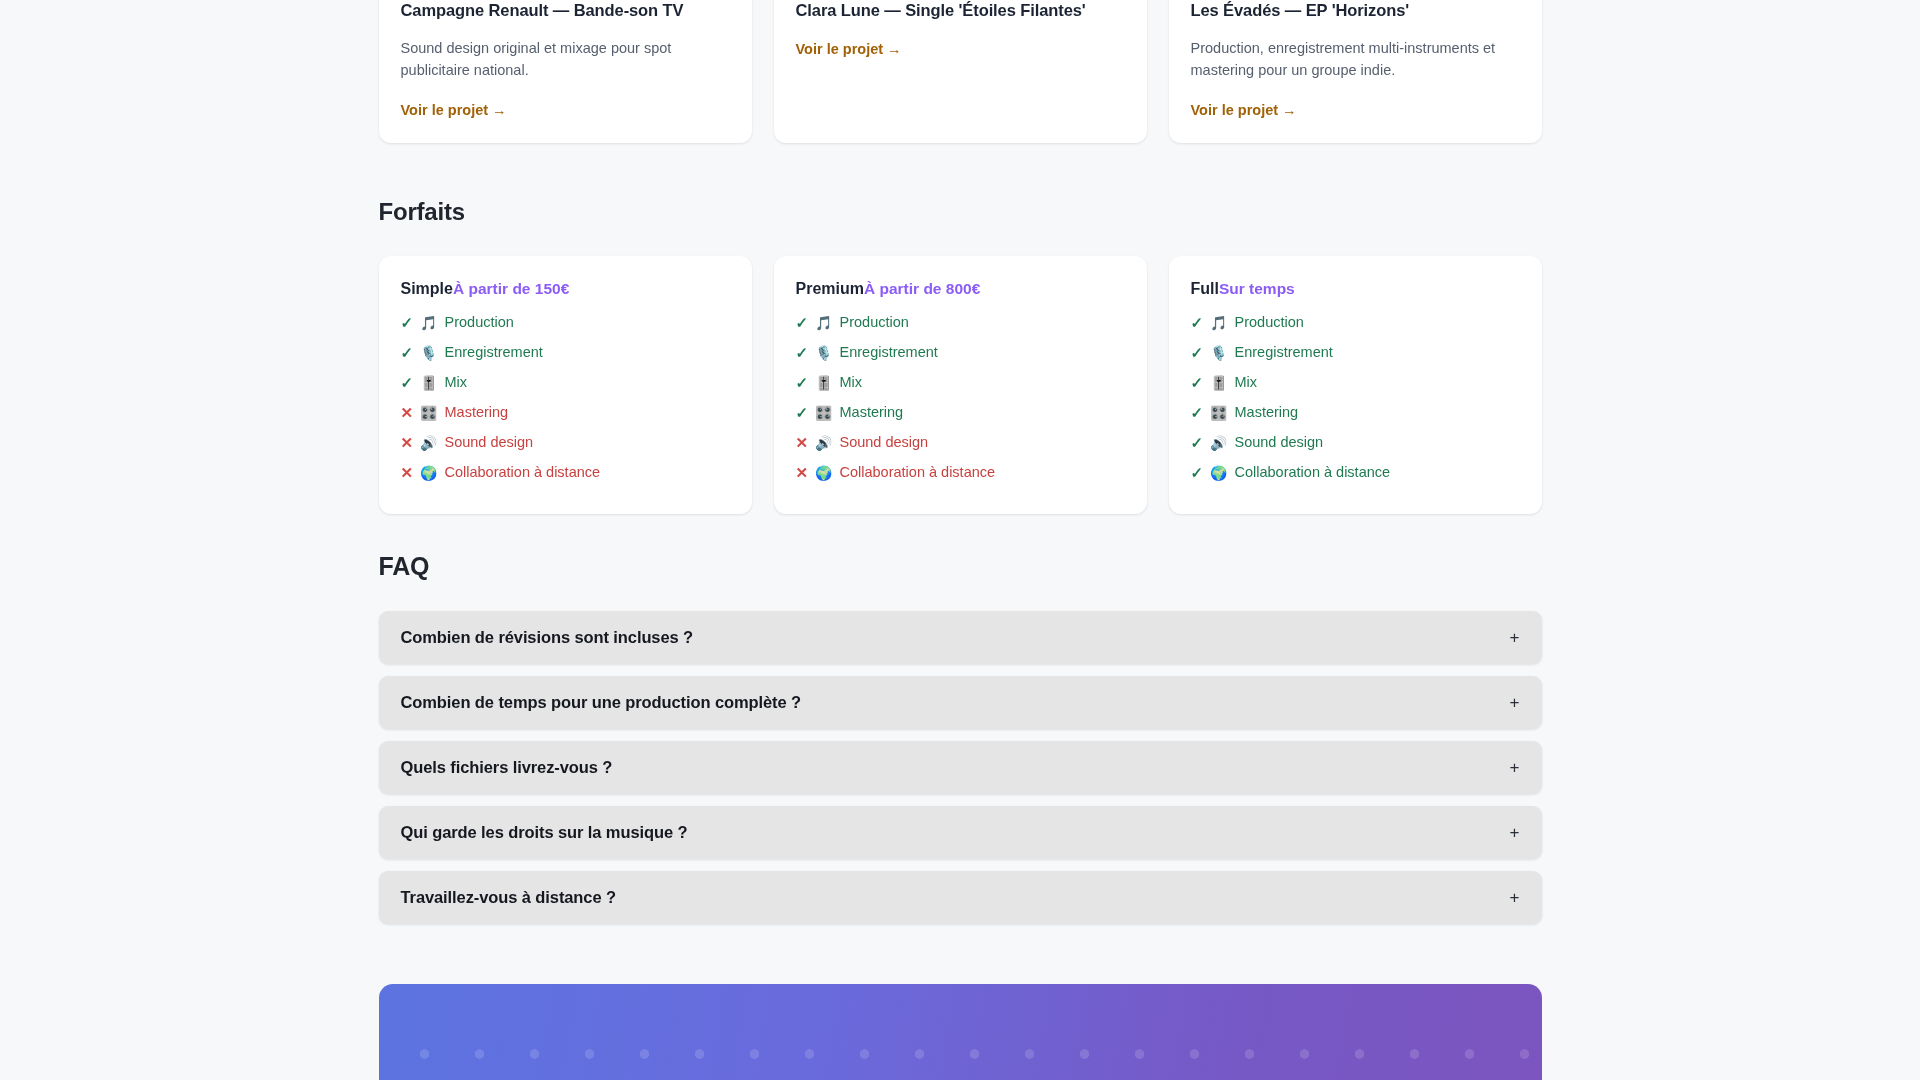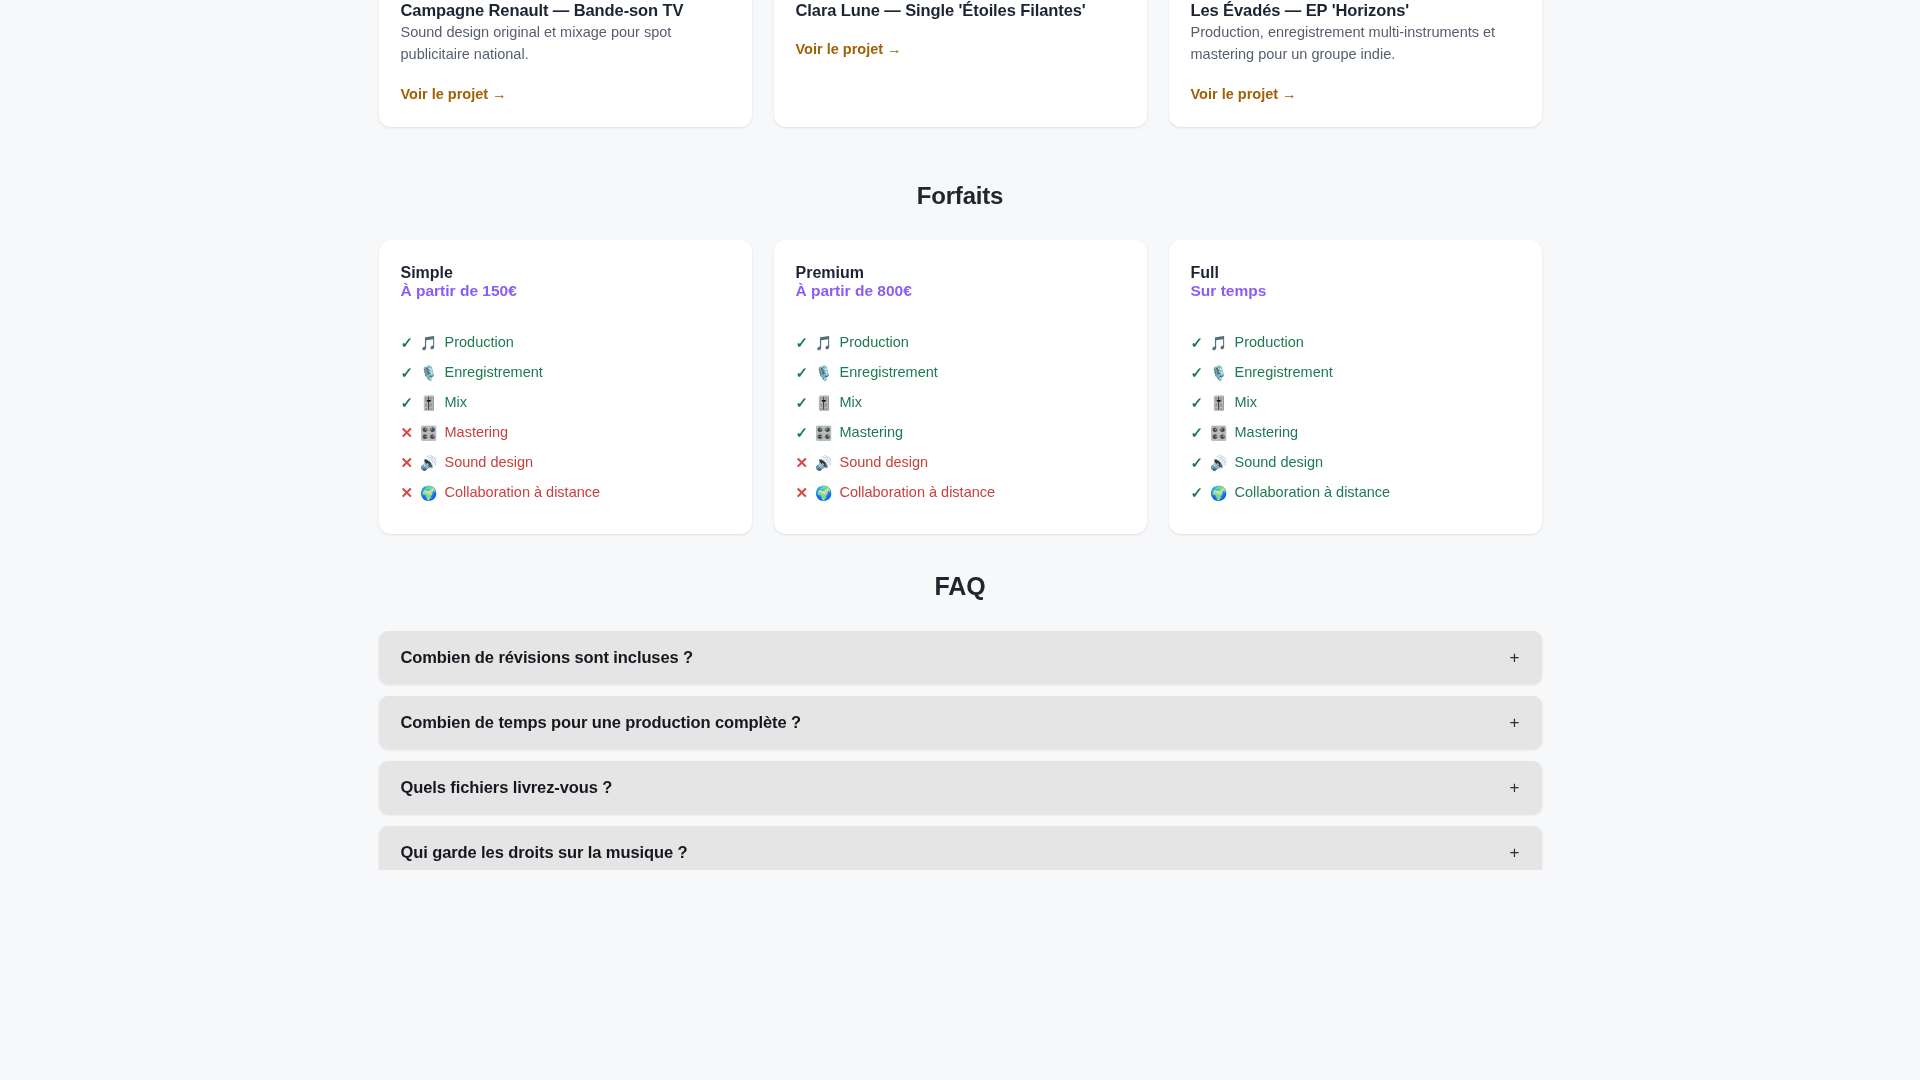--- a/index.html
+++ b/index.html
@@ -14,21 +14,21 @@
   body {
     background: #f7f8fa;
     font-family: "Liberation Sans", sans-serif;
     color: #1f2430;
     -webkit-font-smoothing: antialiased;
   }
 
   .page {
     position: relative;
     width: 1920px;
-    height: 870px;
+    height: 1080px;
     overflow: hidden;
   }
 
   .container {
     width: 1163px;
     margin: 0 auto;
   }
 
   
   .portfolio-row {
@@ -49,38 +49,38 @@
 
   .portfolio-title {
     font-size: 16.5px;
     font-weight: 700;
     color: #1c2434;
     letter-spacing: -0.1px;
     line-height: 1.25;
   }
 
   .portfolio-desc {
+    margin-top: 16px;
     font-size: 14.5px;
     line-height: 1.55;
     color: #565f6e;
   }
 
   .portfolio-link {
     display: inline-block;
     margin-top: 20px;
     font-size: 14.5px;
     font-weight: 700;
     color: #a16207;
     text-decoration: none;
     cursor: pointer;
   }
 
   
   .section-heading {
-    text-align: center;
     font-size: 24px;
     font-weight: 700;
     color: #20252e;
     letter-spacing: -0.2px;
   }
 
   .heading-forfaits { margin-top: 55px; }
   .heading-faq { margin-top: 38px; font-size: 25px; }
 
   
@@ -95,22 +95,21 @@
     background: #ffffff;
     border-radius: 12px;
     box-shadow: 0 1px 3px rgba(16, 24, 40, 0.07), 0 1px 2px rgba(16, 24, 40, 0.04);
     padding: 24px 22px 26px 22px;
   }
 
   .pricing-head {
     display: flex;
     align-items: baseline;
     justify-content: flex-start;
-    margin-bottom: 28px;
-    flex-direction: column;
+    margin-bottom: 10px;
   }
 
   .pricing-name {
     font-size: 16px;
     font-weight: 700;
     color: #1c2434;
   }
 
   .pricing-price {
     font-size: 15.5px;

